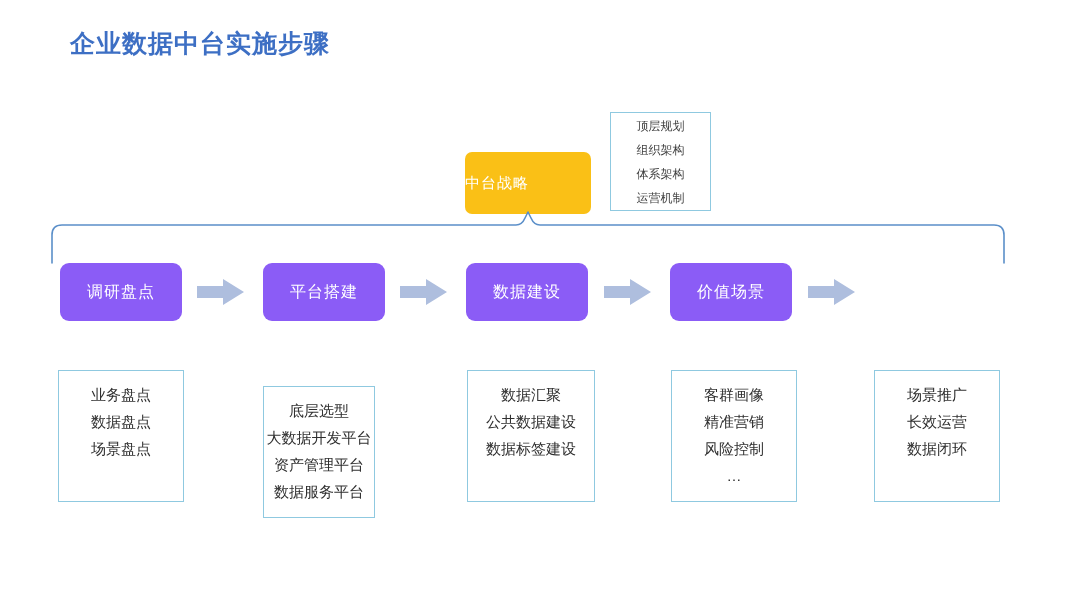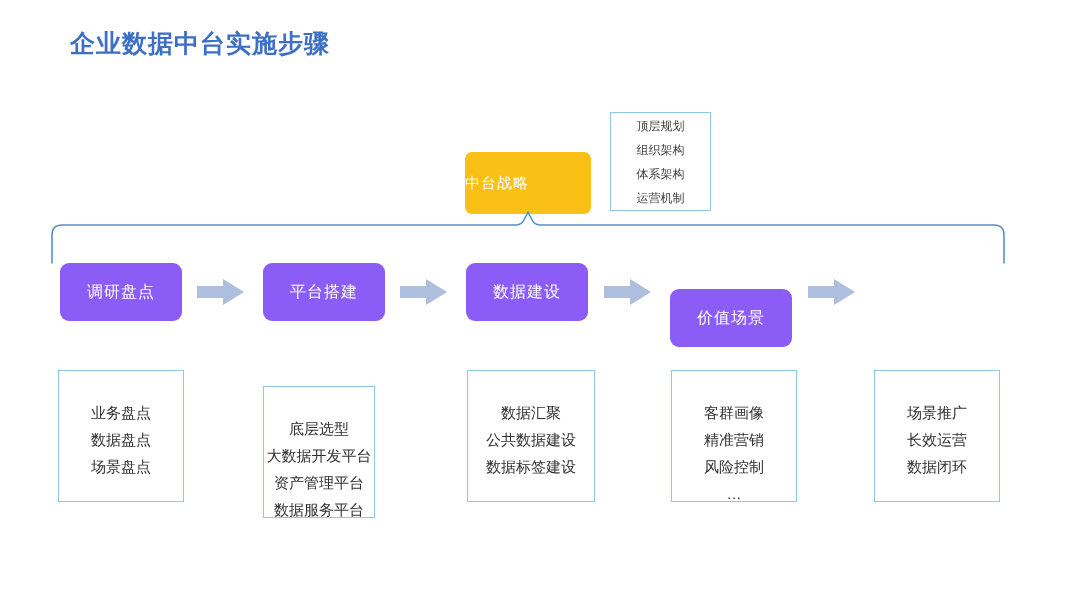--- a/index.html
+++ b/index.html
@@ -89,21 +89,21 @@
     display: flex;
     align-items: center;
     justify-content: center;
     color: #ffffff;
     font-size: 16px;
     letter-spacing: 1px;
   }
   .step-0 { left: 60px; }
   .step-1 { left: 263px; }
   .step-2 { left: 466px; }
-  .step-3 { left: 670px; margin-top: 26px; }
+  .step-3 { left: 670px; }
   .step-4 { left: 874px; }
 
   
   .arrow {
     position: absolute;
     top: 279px;
     width: 48px;
     height: 26px;
   }
   .arrow-0 { left: 197px; }
@@ -119,21 +119,21 @@
     height: 132px;
     border: 1px solid #8FC9E0;
     background: #ffffff;
     box-sizing: border-box;
     display: flex;
     flex-direction: column;
     align-items: center;
     color: #2F2F2F;
     font-size: 15px;
     line-height: 27px;
-    padding-top: 28px;
+    padding-top: 10px;
   }
   .detail-box .ln { white-space: nowrap; }
   .detail-0 { left: 58px; }
   .detail-1 { left: 263px; width: 112px; margin-top: 16px; }
   .detail-2 { left: 467px; width: 128px; }
   .detail-3 { left: 671px; text-align: right; }
   .detail-4 { left: 874px; }
 </style>
 </head>
 <body>

